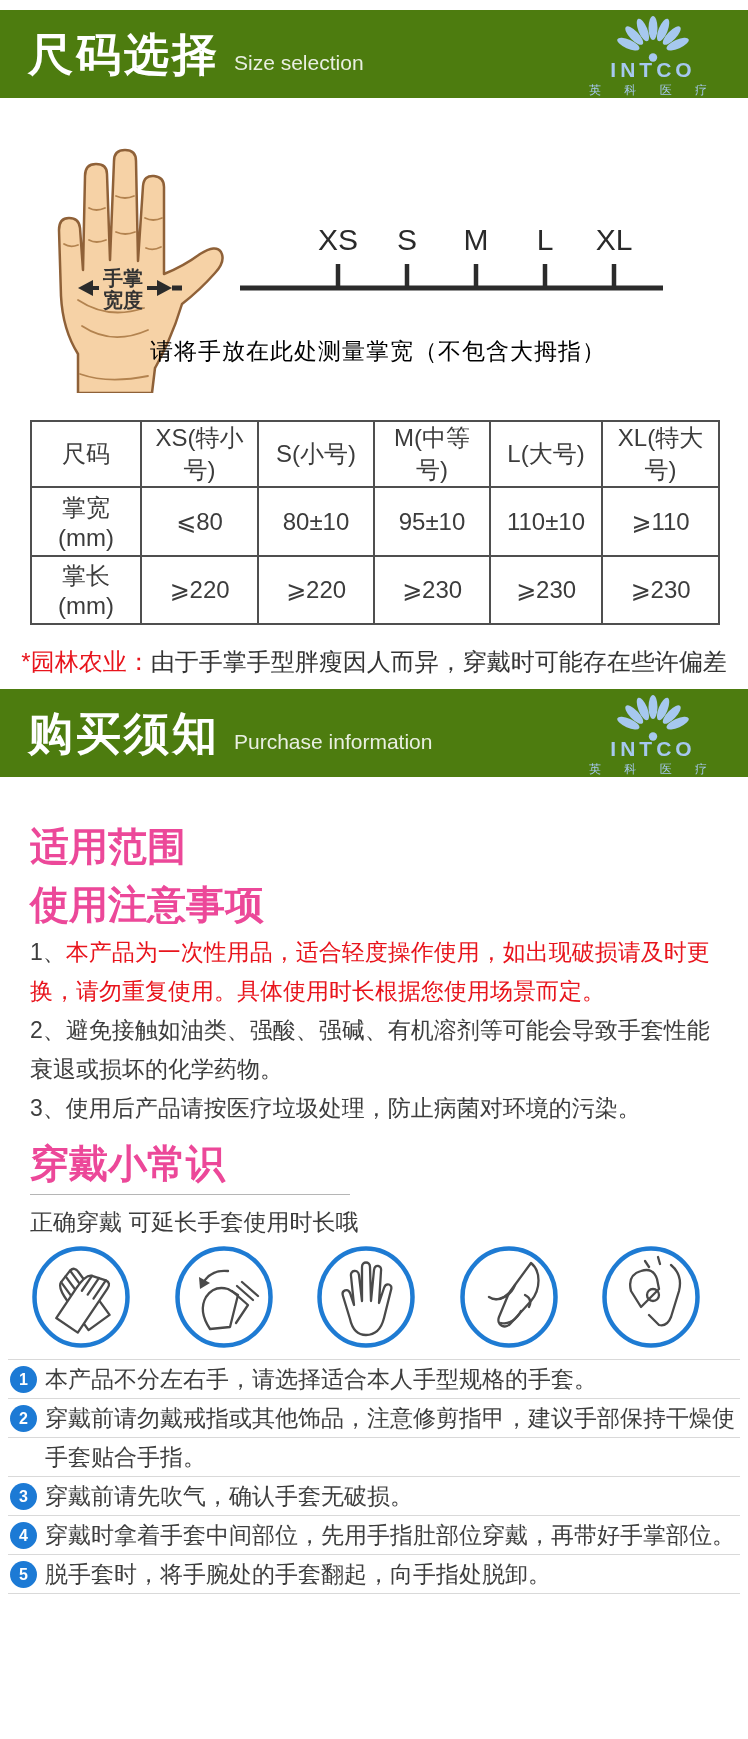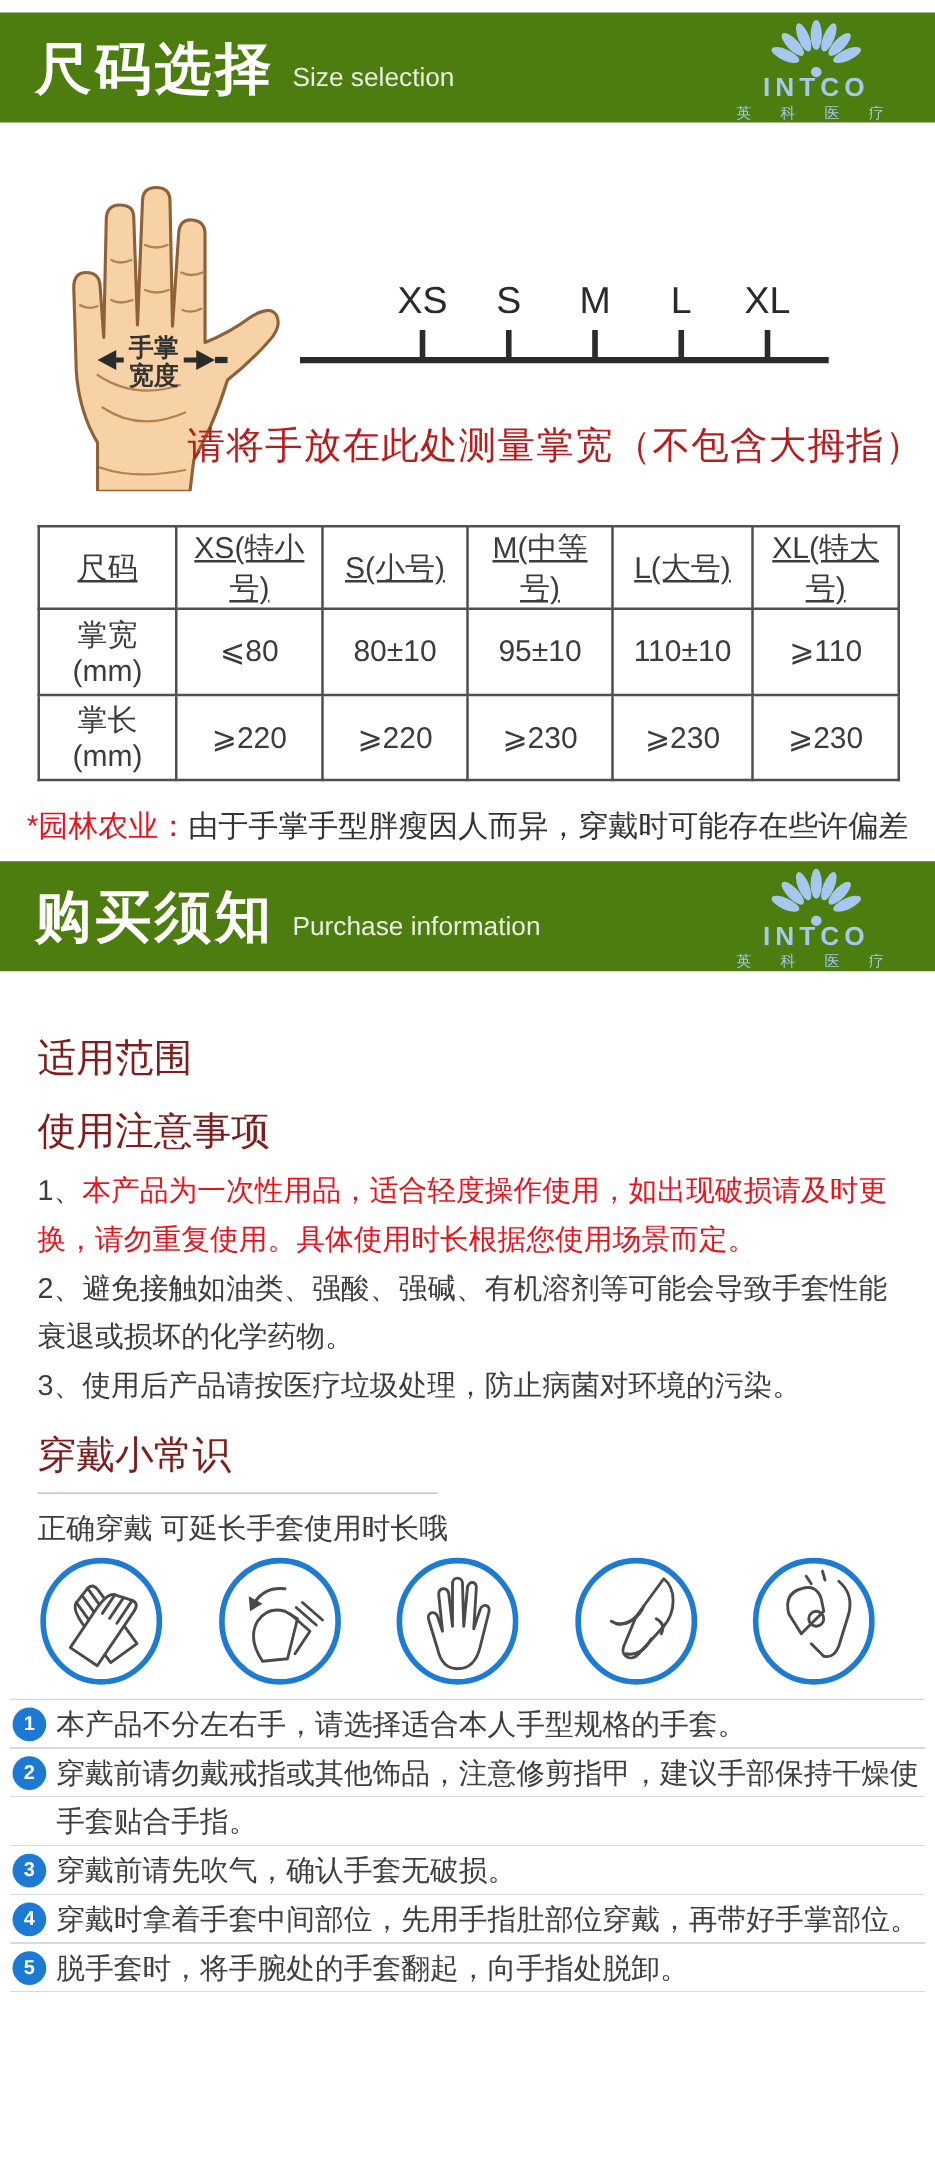--- a/index.html
+++ b/index.html
@@ -15,33 +15,33 @@
   }
   .band-titles{display:flex;align-items:flex-end;}
   .band-title-cn{font-size:45px;font-weight:bold;color:#ffffff;letter-spacing:3px;line-height:1;}
   .band-title-en{font-size:21px;color:rgba(255,255,255,.88);margin-left:14px;line-height:1;margin-bottom:4px;font-weight:300;}
   .band2{margin-top:12px;}
   
   .diagram{position:relative;height:322px;}
   .hand-svg{position:absolute;left:48px;top:50px;}
   .ruler-svg{position:absolute;left:0;top:0;}
   .instruction{
-    position:absolute;left:150px;top:238px;font-size:30px;color:#b91c1c;letter-spacing:1px;
+    position:absolute;left:150px;top:238px;font-size:23px;color:#000000;letter-spacing:1px;
   }
   
   table.size-table{border-collapse:collapse;margin-left:30px;font-size:24px;color:#3c3c3c;}
   table.size-table td{border:2px solid #4f4f4f;text-align:center;vertical-align:middle;padding:0 4px;}
-  tr.row-h{height:54px;text-decoration:underline;}
+  tr.row-h{height:54px;}
   tr.row-w{height:69px;}
   tr.row-l{height:68px;}
   .size-note{margin-top:22px;text-align:center;font-size:24px;color:#333;line-height:30px;}
   .red{color:#e8141c;}
   
   .content{padding:0 30px;}
-  .sec-h{font-size:31px;font-weight:normal;color:#7f1d1d;line-height:36px;}
+  .sec-h{font-size:39px;font-weight:bold;color:#ec4899;line-height:36px;}
   .sec-scope{margin-top:52px;}
   .sec-notes{margin-top:22px;}
   .sec-tips{margin-top:18px;}
   .para{font-size:23px;line-height:39px;color:#3d3d3d;margin:0;}
   .para-scope{margin-top:14px;}
   .notes-block{margin-top:10px;}
   .tips-divider{width:320px;border:none;border-top:1px solid #b5b5b5;margin:12px 0 0 0;}
   .tips-subtitle{margin-top:12px;font-size:23px;color:#3d3d3d;line-height:30px;}
   .icons-row{display:flex;justify-content:space-between;width:672px;margin-top:8px;height:104px;}
   

